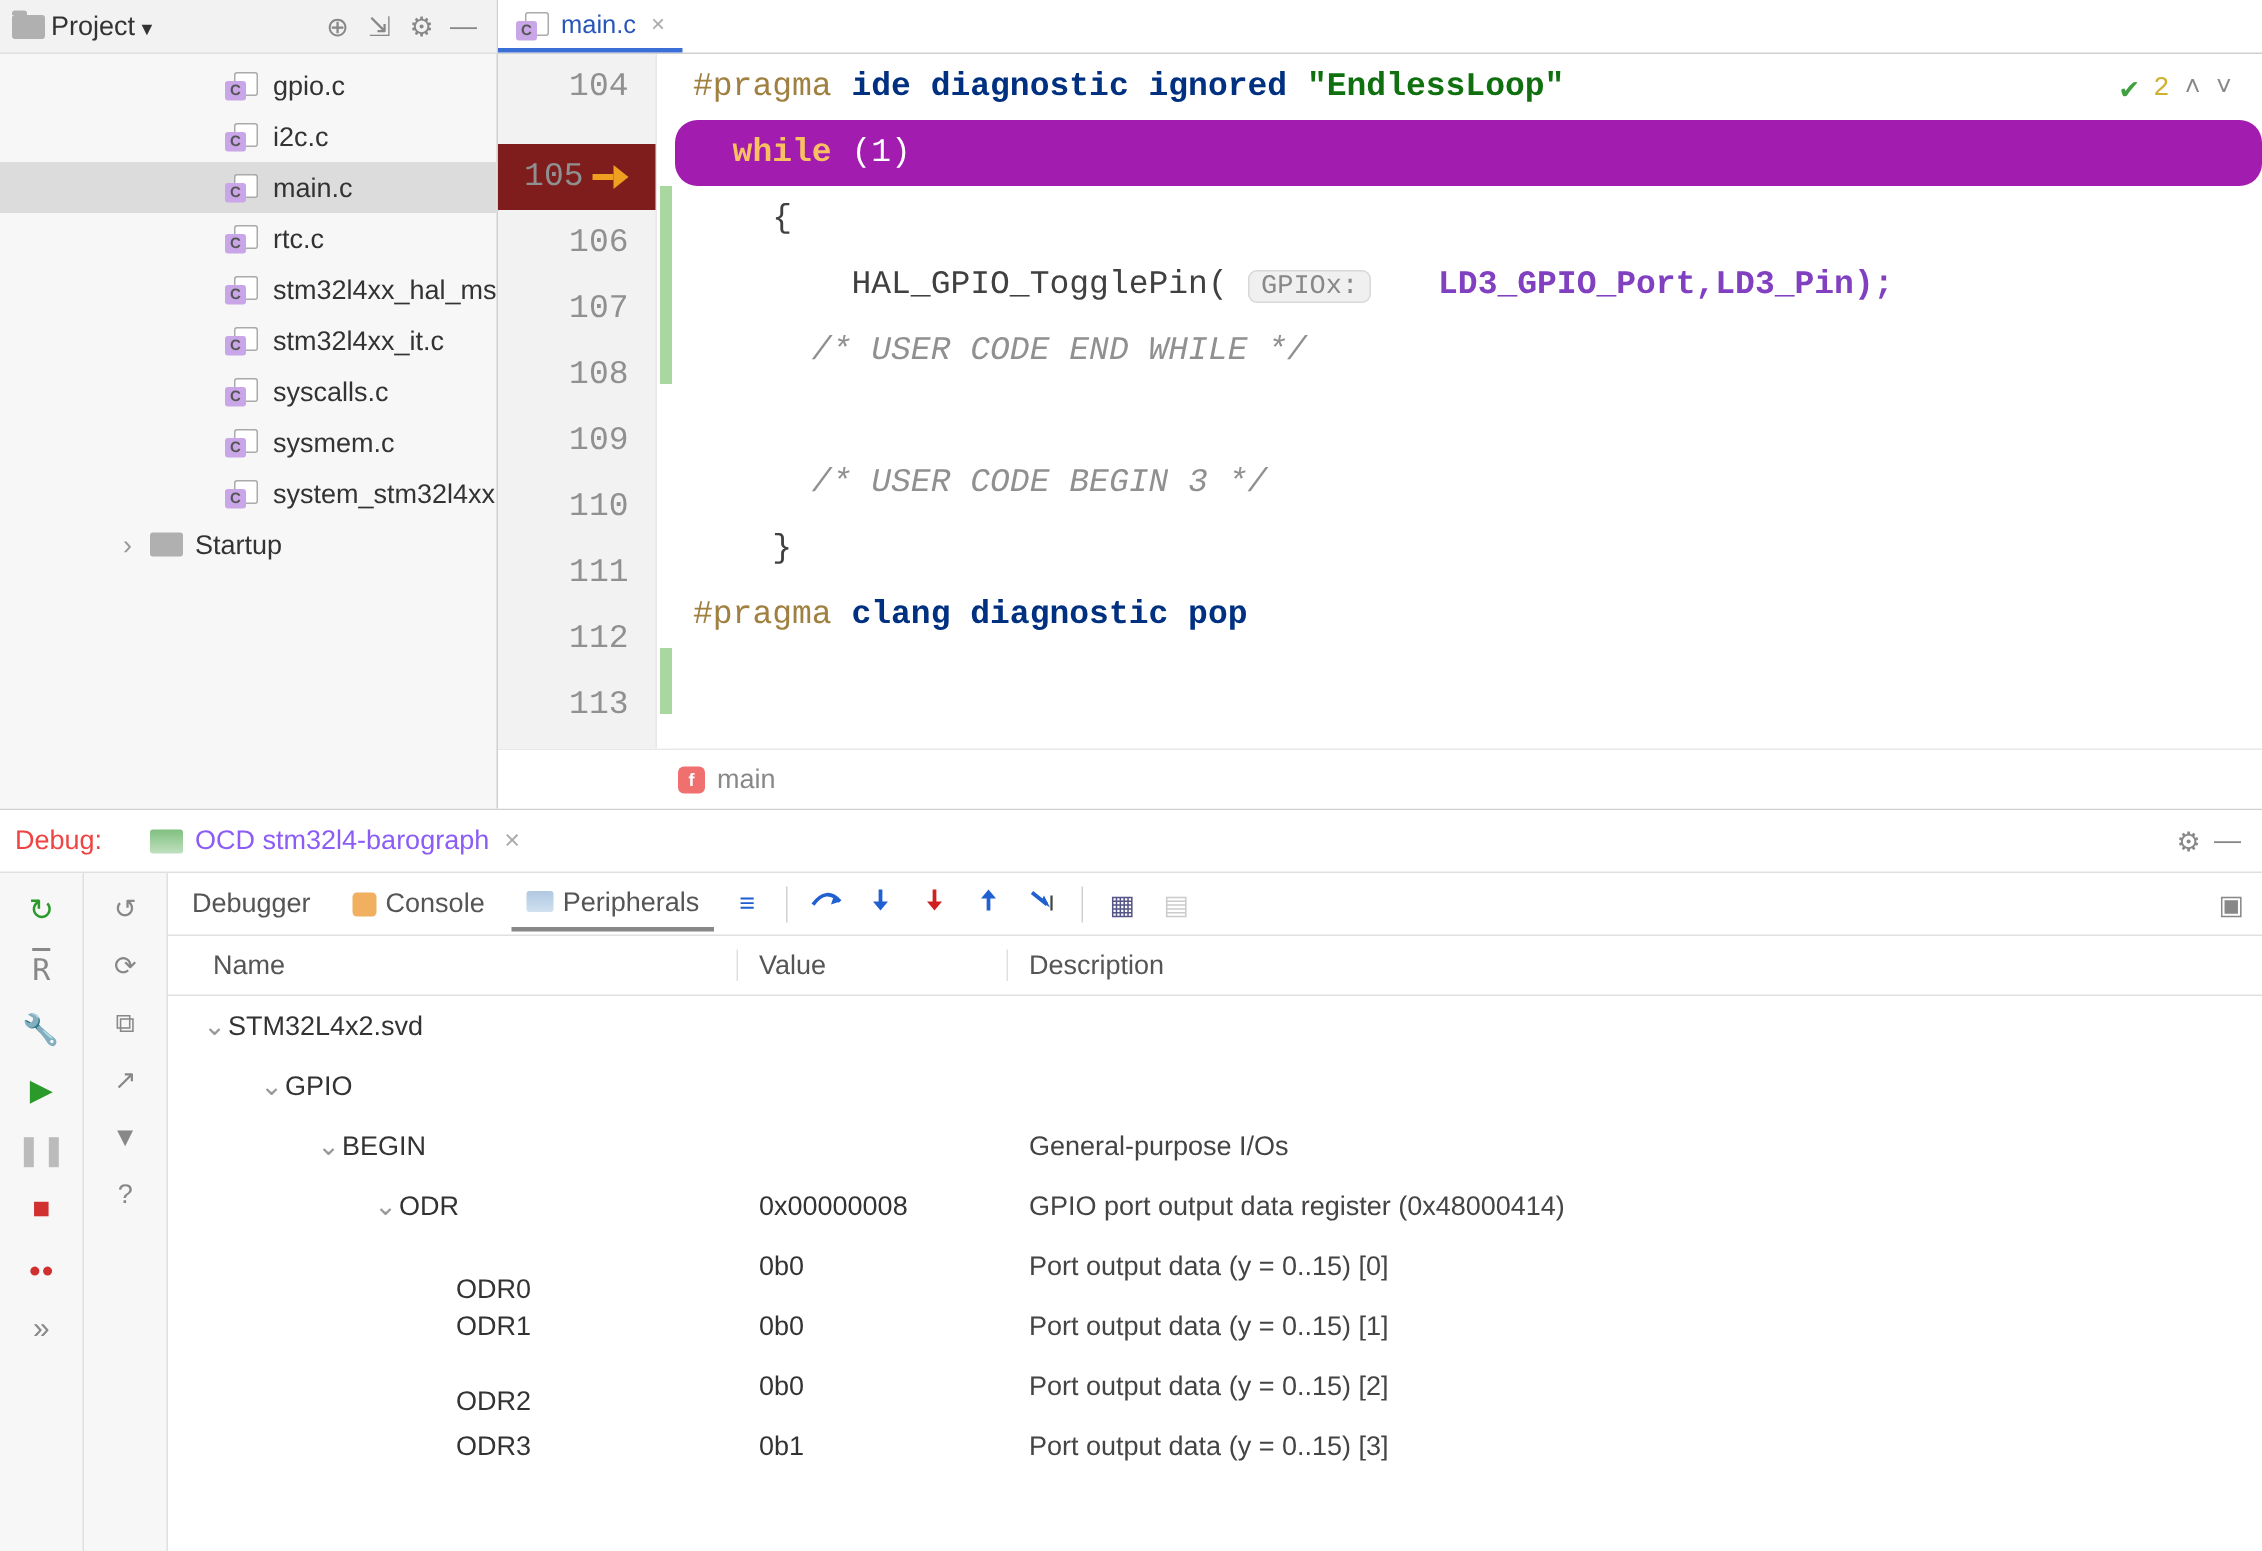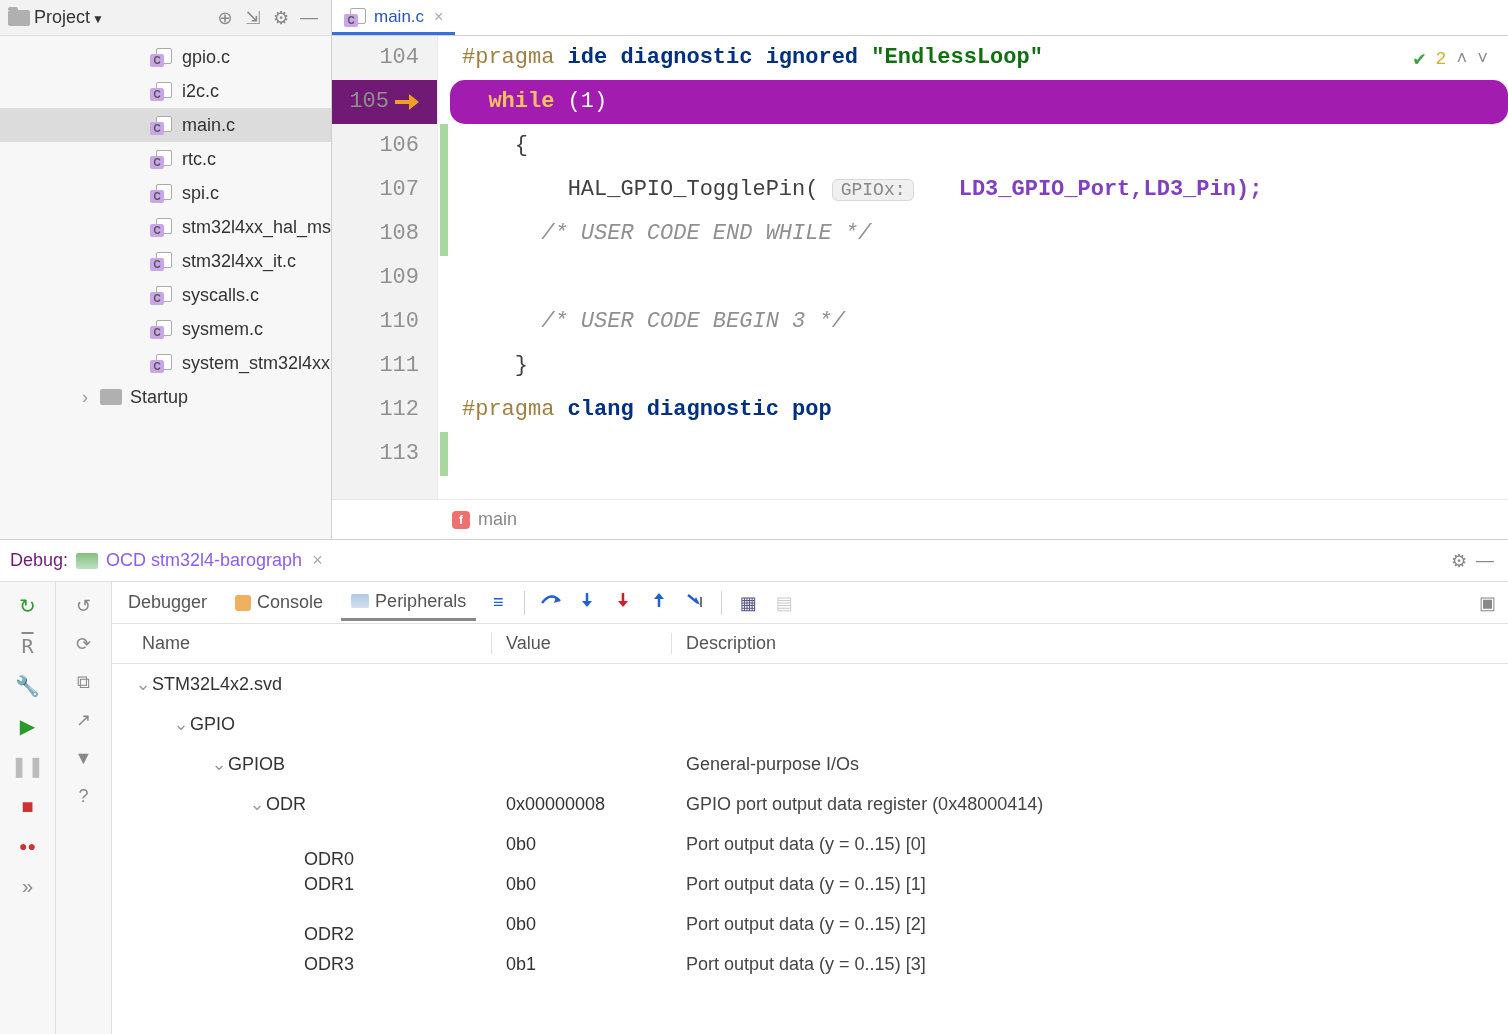--- a/index.html
+++ b/index.html
@@ -23,21 +23,21 @@
 .editor-panel { flex: 1; display: flex; flex-direction: column; background: #fff; }
 .tab-bar { display: flex; height: 36px; border-bottom: 1px solid #d0d0d0; align-items: flex-end; }
 .tab { display: flex; align-items: center; height: 34px; padding: 0 12px; background: #fff; font-size: 17px; border-bottom: 3px solid #3a6fd8; }
 .tab .c-icon { width: 22px; height: 18px; margin-right: 8px; position: relative; }
 .tab .c-icon::before { content:""; position:absolute; top:0; right:0; width:14px; height:14px; background:#fff; border:1px solid #aaa; border-radius:2px; }
 .tab .c-icon::after { content:"C"; position:absolute; bottom:-1px; left:0; width:14px; height:13px; background:#c9a6e8; font-size:10px; font-weight:bold; line-height:13px; text-align:center; border-radius:2px; color:#555; }
 .tab .x { margin-left: 10px; color: #aaa; font-size: 16px; }
 .editor-body { flex: 1; display: flex; font-family: "Consolas","Courier New",monospace; font-size: 22px; position: relative; overflow: hidden; }
 .gutter { width: 106px; background: #f2f2f2; border-right: 1px solid #e8e8e8; }
 .gutter-line { height: 44px; line-height: 44px; text-align: right; padding-right: 18px; color: #909090; position: relative; }
-.gutter-line.bp { background: #701a75; }
+.gutter-line.bp { background: #7f1d1d; margin-top: 16px; }
 .gutter-line.bp .arrow { position: absolute; right: 18px; top: 12px; width: 20px; height: 20px; }
 .gutter-line.bp .arrow::before { content:""; position:absolute; left:-4px; top:8px; width:14px; height:4px; background:#f0a020; }
 .gutter-line.bp .arrow::after { content:""; position:absolute; left:10px; top:2px; border-left:10px solid #f0a020; border-top:8px solid transparent; border-bottom:8px solid transparent; }
 .gutter-line.bp .lnum { margin-right: 30px; }
 .mod-strip { width: 12px; background: #fff; }
 .mod-strip .mark { width: 8px; height: 44px; margin-left: 2px; }
 .mod-strip .mark.green { background: #a8d8a0; }
 .code-area { flex: 1; position: relative; }
 .code-line { height: 44px; line-height: 44px; padding-left: 12px; white-space: pre; color: #404040; }
 .code-line.hl { background: #a21caf; color: #fff; border-radius: 15px; }
@@ -49,21 +49,21 @@
 .kw-num { color: #2050d0; }
 .comment { color: #909090; font-style: italic; }
 .param-hint { background: #f0f0f0; border: 1px solid #d8d8d8; border-radius: 6px; padding: 0 8px; font-size: 18px; color: #888; }
 .inspect-badge { position: absolute; top: 10px; right: 20px; display: flex; align-items: center; gap: 10px; font-size: 18px; color: #888; }
 .inspect-badge .check { color: #40a040; font-size: 20px; }
 .inspect-badge .warn { color: #d0b030; }
 .breadcrumb { height: 40px; border-top: 1px solid #e8e8e8; display: flex; align-items: center; padding-left: 120px; gap: 8px; font-size: 18px; color: #888; }
 .breadcrumb .fIcon { width: 18px; height: 18px; background:#f07070; border-radius: 4px; color: #fff; font-size: 12px; line-height:18px; text-align:center; font-weight:bold; }
 .debug-panel { height: 494px; display: flex; flex-direction: column; }
 .debug-header { height: 42px; display: flex; align-items: center; padding: 0 10px; font-size: 18px; border-bottom: 1px solid #e0e0e0; }
-.debug-header .label { color: #701a75; margin-right: 8px; }
+.debug-header .label { color: #ef4444; margin-right: 32px; }
 .debug-header .chip-icon { width: 22px; height: 16px; background: linear-gradient(#80c080,#c0e0c0); margin-right: 8px; border-radius: 2px; }
 .debug-header .proc { color: #8b5cf6; }
 .debug-header .x { margin-left: 10px; color: #aaa; }
 .debug-header .spacer { flex:1; }
 .debug-header .tool-icon { color:#888; width:26px; text-align:center; cursor:pointer; }
 .debug-body { flex: 1; display: flex; }
 .dbg-left { width: 56px; border-right: 1px solid #e0e0e0; display: flex; flex-direction: column; align-items: center; padding-top: 10px; gap: 12px; background:#f7f7f7; }
 .dbg-left .btn { width: 28px; height: 28px; display:flex; align-items:center; justify-content:center; font-size:20px; color:#888; cursor:pointer; }
 .dbg-left .btn.green { color:#2a9a2a; }
 .dbg-left .btn.red { color:#d03030; }
@@ -118,24 +118,20 @@
         <div class="file-item selected">
           <span class="c-icon"></span>
           <span>main.c</span>
         </div>
         <div class="file-item">
           <span class="c-icon"></span>
           <span>rtc.c</span>
         </div>
         <div class="file-item">
           <span class="c-icon"></span>
-          <span>spi.c</span>
-        </div>
-        <div class="file-item">
-          <span class="c-icon"></span>
           <span>stm32l4xx_hal_ms</span>
         </div>
         <div class="file-item">
           <span class="c-icon"></span>
           <span>stm32l4xx_it.c</span>
         </div>
         <div class="file-item">
           <span class="c-icon"></span>
           <span>syscalls.c</span>
         </div>
@@ -299,21 +295,21 @@
             <div class="col-name" style="padding-left:60px;">
               <span class="chev">⌄</span> 
               <span>GPIO</span>
             </div>
             <div class="col-value"></div>
             <div class="col-desc"></div>
           </div>
           <div class="prow">
             <div class="col-name" style="padding-left:98px;">
               <span class="chev">⌄</span> 
-              <span>GPIOB</span>
+              <span>BEGIN</span>
             </div>
             <div class="col-value"></div>
             <div class="col-desc">General-purpose I/Os</div>
           </div>
           <div class="prow">
             <div class="col-name" style="padding-left:136px;">
               <span class="chev">⌄</span> 
               <span>ODR</span>
             </div>
             <div class="col-value">0x00000008</div>

